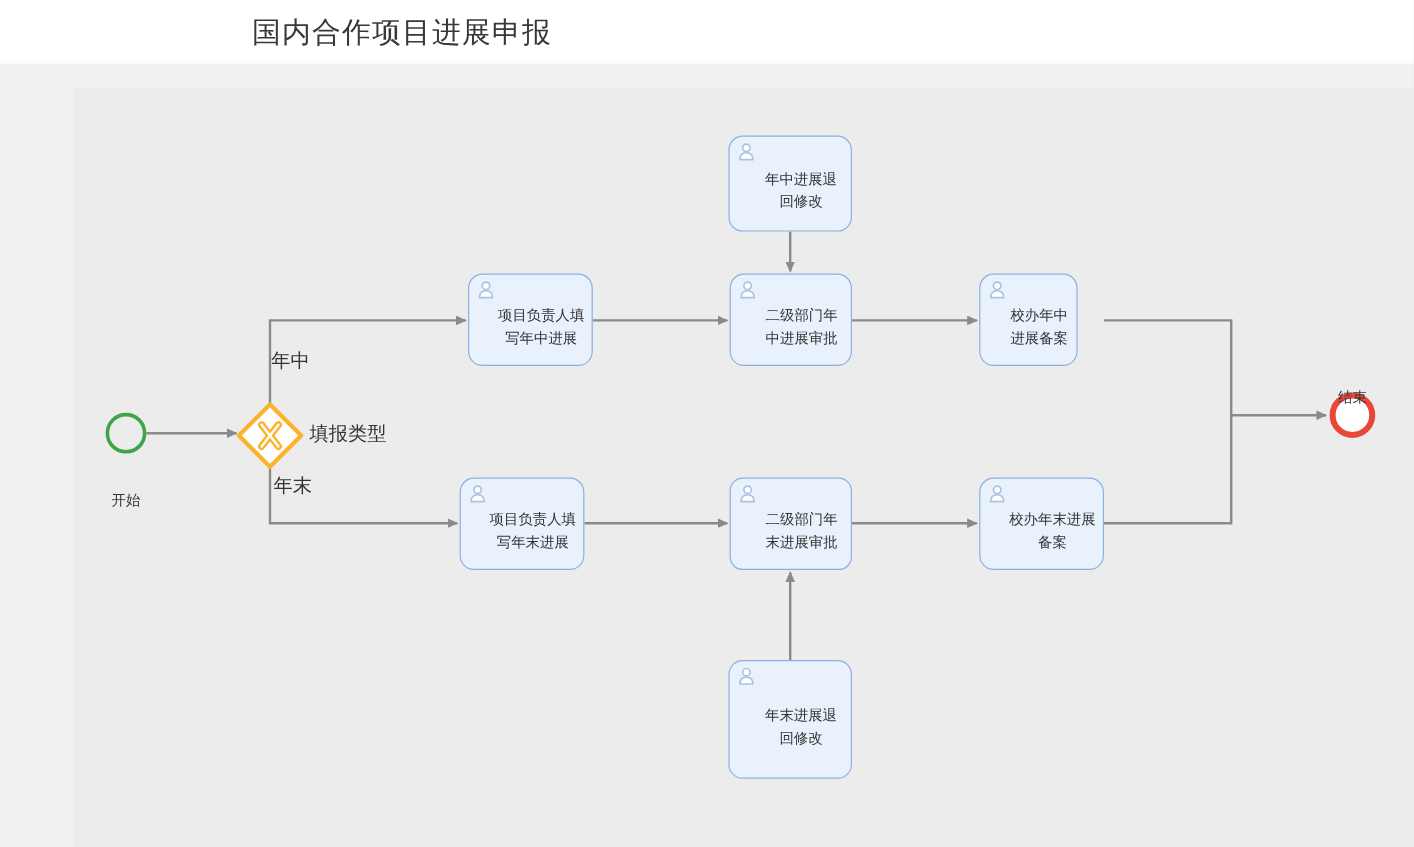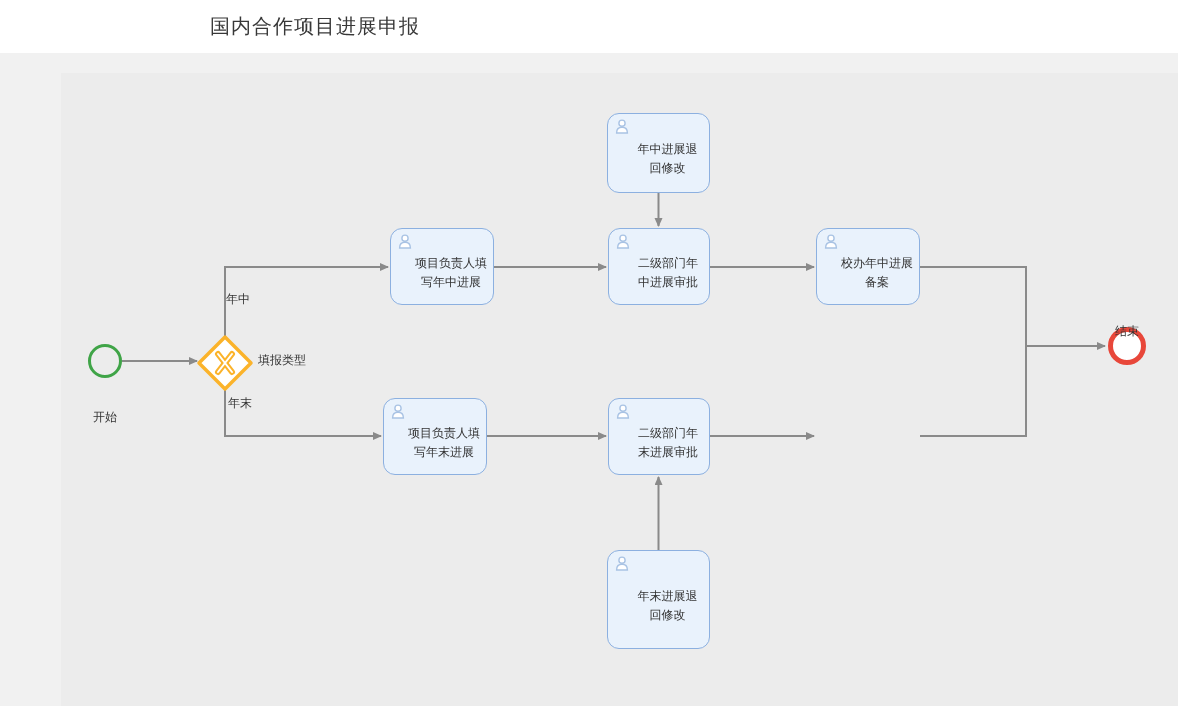--- a/index.html
+++ b/index.html
@@ -7,21 +7,21 @@
     width:1178px;height:706px;
     background:#f1f1f1;
     font-family:"Liberation Sans","DejaVu Sans",sans-serif;
     overflow:hidden;position:relative;
   }
   .header{
     position:absolute;left:0;top:0;width:1178px;height:53px;
     background:#ffffff;display:flex;align-items:center;
   }
   .header .title{
-    margin-left:210px;font-size:20px;font-weight:500;color:#383838;
+    margin-left:210px;font-size:24px;font-weight:500;color:#383838;
     letter-spacing:1px;
   }
   .canvas{
     position:absolute;left:61px;top:73px;right:0;bottom:0;
     background:#ececec;
   }
   .layer{position:absolute;left:0;top:0;width:1178px;height:706px;}
   svg.connectors{position:absolute;left:0;top:0;pointer-events:none;}
   .task{
     position:absolute;
@@ -35,21 +35,21 @@
     padding:16px 6px 4px 24px;
     cursor:default;
   }
   .task .usericon{
     position:absolute;left:5px;top:4px;width:18px;height:18px;
   }
   .event-label{
     position:absolute;font-size:12px;color:#333;text-align:center;width:60px;margin-top:22px;
   }
   .flow-label{
-    position:absolute;font-size:12px;color:#333;white-space:nowrap;
+    position:absolute;font-size:16px;color:#333;white-space:nowrap;
   }
   .start-circle{
     position:absolute;left:88px;top:344px;width:34px;height:34px;
     border:3px solid #3fa447;border-radius:50%;
     background:transparent;box-sizing:border-box;
   }
   .end-circle{
     position:absolute;left:1108px;top:327px;width:38px;height:38px;
     border:5.5px solid #e8473a;border-radius:50%;
     background:#ffffff;box-sizing:border-box;
@@ -125,21 +125,21 @@
     </svg>
     <span>二级部门年中进展审批</span>
   </div>
   <div class="task" style="left:390px;top:228px;width:104px;height:77px;">
     <svg class="usericon" viewBox="0 0 18 18">
       <circle cx="9" cy="5.2" r="3.1" fill="#fff" stroke="#a9c3e4" stroke-width="1.4"></circle>
       <path d="M3.6 15 C3.6 10.8 6.1 9.3 9 9.3 C11.9 9.3 14.4 10.8 14.4 15 Z" fill="#fff" stroke="#a9c3e4" stroke-width="1.4"></path>
     </svg>
     <span>项目负责人填写年中进展</span>
   </div>
-  <div class="task" style="left:816px;top:228px;width:104px;height:77px;">
+  <div class="task" style="left:816px;top:228px;width:82px;height:77px;">
     <svg class="usericon" viewBox="0 0 18 18">
       <circle cx="9" cy="5.2" r="3.1" fill="#fff" stroke="#a9c3e4" stroke-width="1.4"></circle>
       <path d="M3.6 15 C3.6 10.8 6.1 9.3 9 9.3 C11.9 9.3 14.4 10.8 14.4 15 Z" fill="#fff" stroke="#a9c3e4" stroke-width="1.4"></path>
     </svg>
     <span>校办年中进展备案</span>
   </div>
 
   <div class="task" style="left:383px;top:398px;width:104px;height:77px;">
     <svg class="usericon" viewBox="0 0 18 18">
       <circle cx="9" cy="5.2" r="3.1" fill="#fff" stroke="#a9c3e4" stroke-width="1.4"></circle>
@@ -147,20 +147,27 @@
     </svg>
     <span>项目负责人填写年末进展</span>
   </div>
   <div class="task" style="left:608px;top:398px;width:102px;height:77px;border-radius:11px;">
     <svg class="usericon" viewBox="0 0 18 18">
       <circle cx="9" cy="5.2" r="3.1" fill="#fff" stroke="#a9c3e4" stroke-width="1.4"></circle>
       <path d="M3.6 15 C3.6 10.8 6.1 9.3 9 9.3 C11.9 9.3 14.4 10.8 14.4 15 Z" fill="#fff" stroke="#a9c3e4" stroke-width="1.4"></path>
     </svg>
     <span>二级部门年末进展审批</span>
   </div>
+  <div class="task" style="left:816px;top:398px;width:104px;height:77px;">
+    <svg class="usericon" viewBox="0 0 18 18">
+      <circle cx="9" cy="5.2" r="3.1" fill="#fff" stroke="#a9c3e4" stroke-width="1.4"></circle>
+      <path d="M3.6 15 C3.6 10.8 6.1 9.3 9 9.3 C11.9 9.3 14.4 10.8 14.4 15 Z" fill="#fff" stroke="#a9c3e4" stroke-width="1.4"></path>
+    </svg>
+    <span>校办年末进展备案</span>
+  </div>
 
   <div class="task" style="left:607px;top:550px;width:103px;height:99px;">
     <svg class="usericon" viewBox="0 0 18 18">
       <circle cx="9" cy="5.2" r="3.1" fill="#fff" stroke="#a9c3e4" stroke-width="1.4"></circle>
       <path d="M3.6 15 C3.6 10.8 6.1 9.3 9 9.3 C11.9 9.3 14.4 10.8 14.4 15 Z" fill="#fff" stroke="#a9c3e4" stroke-width="1.4"></path>
     </svg>
     <span>年末进展退回修改</span>
   </div>
 
   <div class="end-circle"></div>

